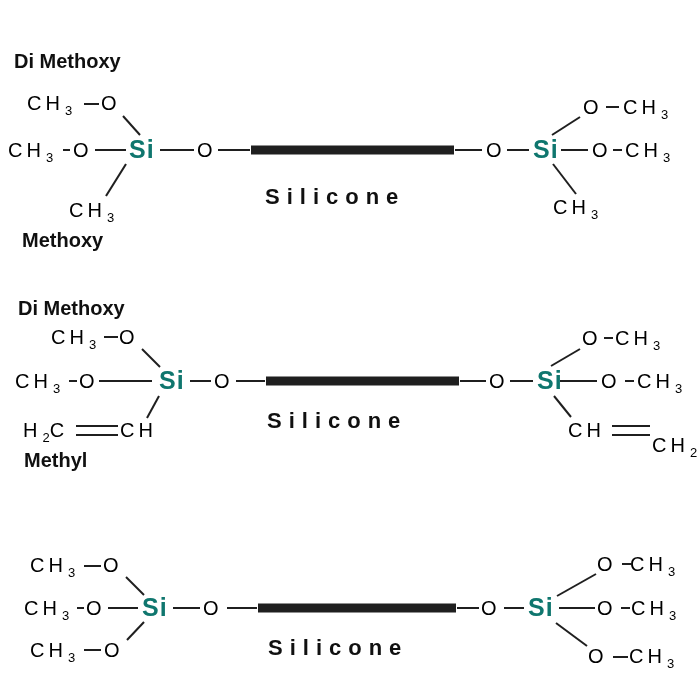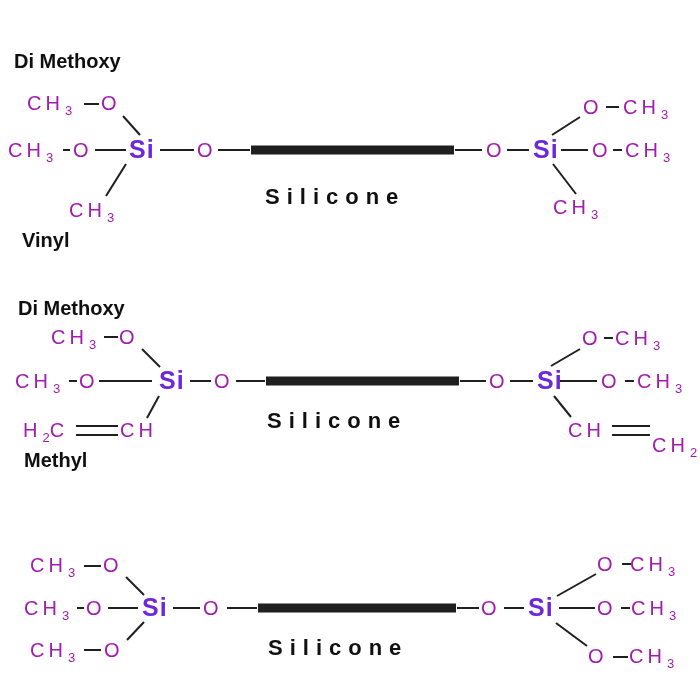--- a/index.html
+++ b/index.html
@@ -4,24 +4,24 @@
 <style>
   html,body{margin:0;padding:0;background:#ffffff;}
   #canvas{position:relative;width:700px;height:700px;background:#ffffff;overflow:hidden;
           font-family:"Liberation Sans",sans-serif;}
   .wm{position:absolute;left:63px;top:152px;z-index:0;
       font:bold 42px/46px "Liberation Sans",sans-serif;letter-spacing:1px;color:#c8c8c8;white-space:nowrap;}
   #bonds{position:absolute;left:0;top:0;z-index:1;}
   #bonds line{stroke:#1f1f1f;stroke-width:2;}
   #bonds line.bar{stroke-width:9;}
   .atom{position:absolute;z-index:2;font:20px/22px "Liberation Sans",sans-serif;
-        letter-spacing:4px;color:#a21caf;white-space:nowrap;}
+        letter-spacing:4px;color:#000000;white-space:nowrap;}
   .atom sub{font-size:13px;letter-spacing:0;margin-left:1px;}
   .si{position:absolute;z-index:2;font:bold 25px/25px "Liberation Sans",sans-serif;
-      letter-spacing:1px;color:#6d28d9;white-space:nowrap;}
+      letter-spacing:1px;color:#0f766e;white-space:nowrap;}
   .hdr{position:absolute;z-index:2;font:bold 20px/22px "Liberation Sans",sans-serif;
        color:#101010;white-space:nowrap;}
   .silicone{position:absolute;z-index:2;font:bold 22px/24px "Liberation Sans",sans-serif;
             letter-spacing:7px;color:#101010;white-space:nowrap;}
 </style>
 </head>
 <body>
 
 <div id="canvas">
 
@@ -97,21 +97,21 @@
   <span class="atom" style="left:486px;top:139px">O</span>
   <span class="si" style="left:533px;top:137px">Si</span>
   <span class="atom" style="left:583px;top:96px">O</span>
   <span class="atom" style="left:623px;top:96px"><span>CH</span><sub>3</sub></span>
   <span class="atom" style="left:592px;top:139px">O</span>
   <span class="atom" style="left:625px;top:139px"><span>CH</span><sub>3</sub></span>
   <span class="atom" style="left:553px;top:196px"><span>CH</span><sub>3</sub></span>
   <span class="atom" style="left:69px;top:199px"><span>CH</span><sub>3</sub></span>
 
   <div class="silicone" style="left:265px;top:185px">Silicone</div>
-  <div class="hdr" style="left:22px;top:229px">Vinyl</div>
+  <div class="hdr" style="left:22px;top:229px">Methoxy</div>
 
   <div class="hdr" style="left:18px;top:297px">Di Methoxy</div>
 
   <span class="atom" style="left:51px;top:326px"><span>CH</span><sub>3</sub></span>
   <span class="atom" style="left:119px;top:326px">O</span>
   <span class="atom" style="left:15px;top:370px"><span>CH</span><sub>3</sub></span>
   <span class="atom" style="left:79px;top:370px">O</span>
   <span class="si" style="left:159px;top:368px">Si</span>
   <span class="atom" style="left:214px;top:370px">O</span>
   <span class="atom" style="left:489px;top:370px">O</span>

